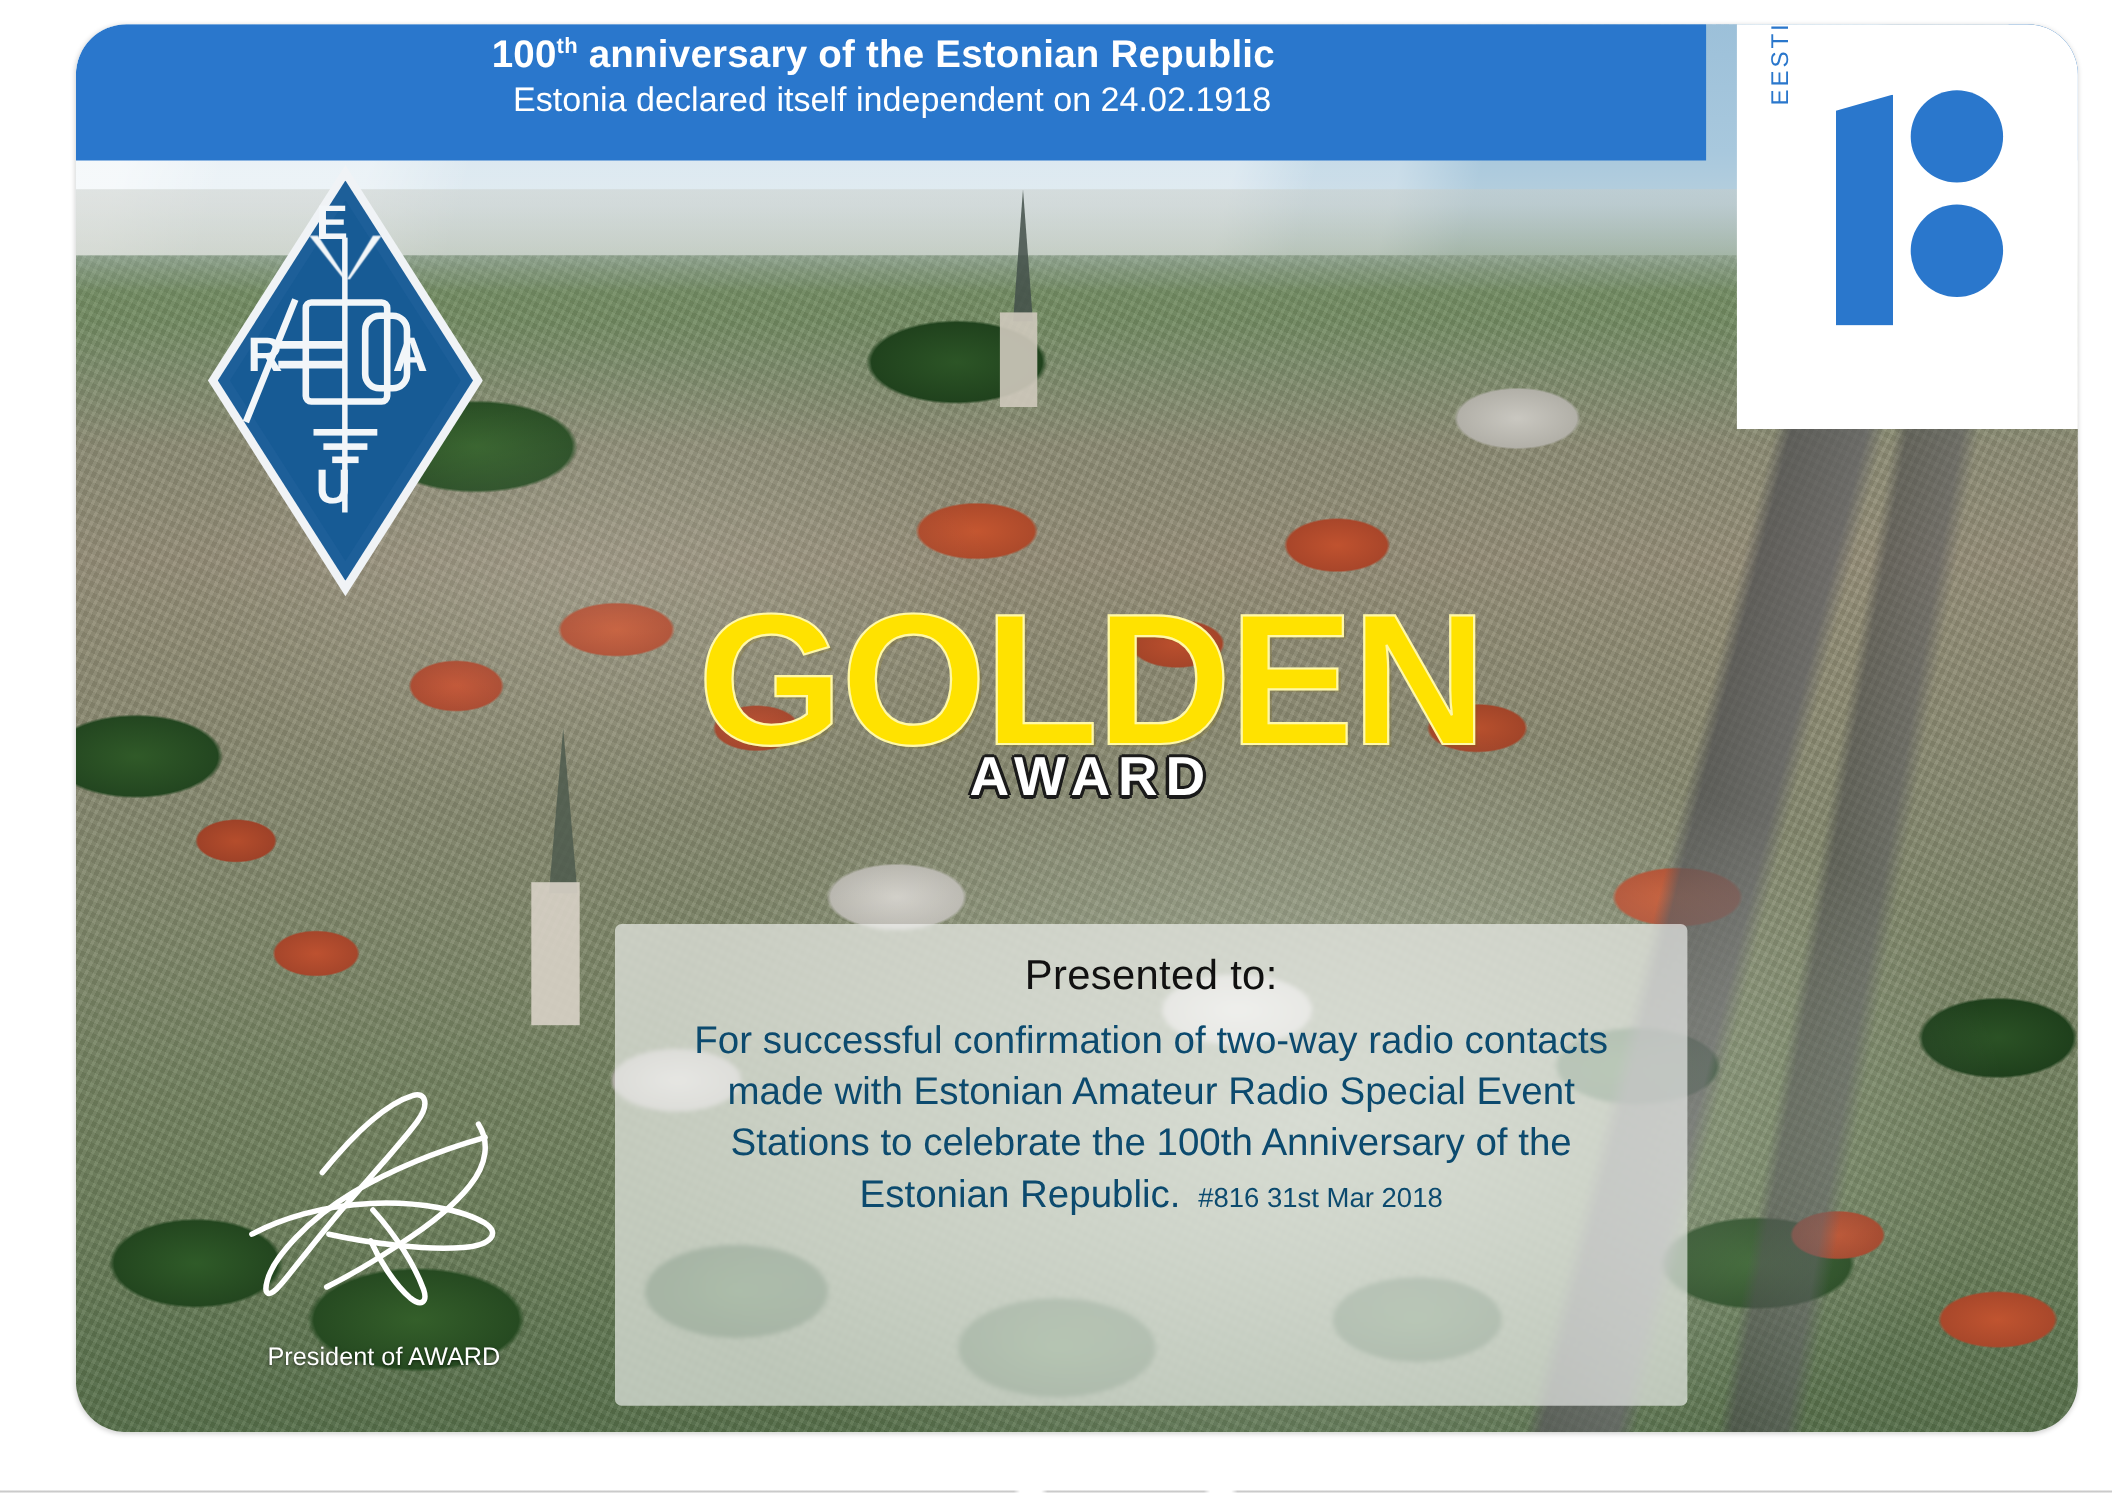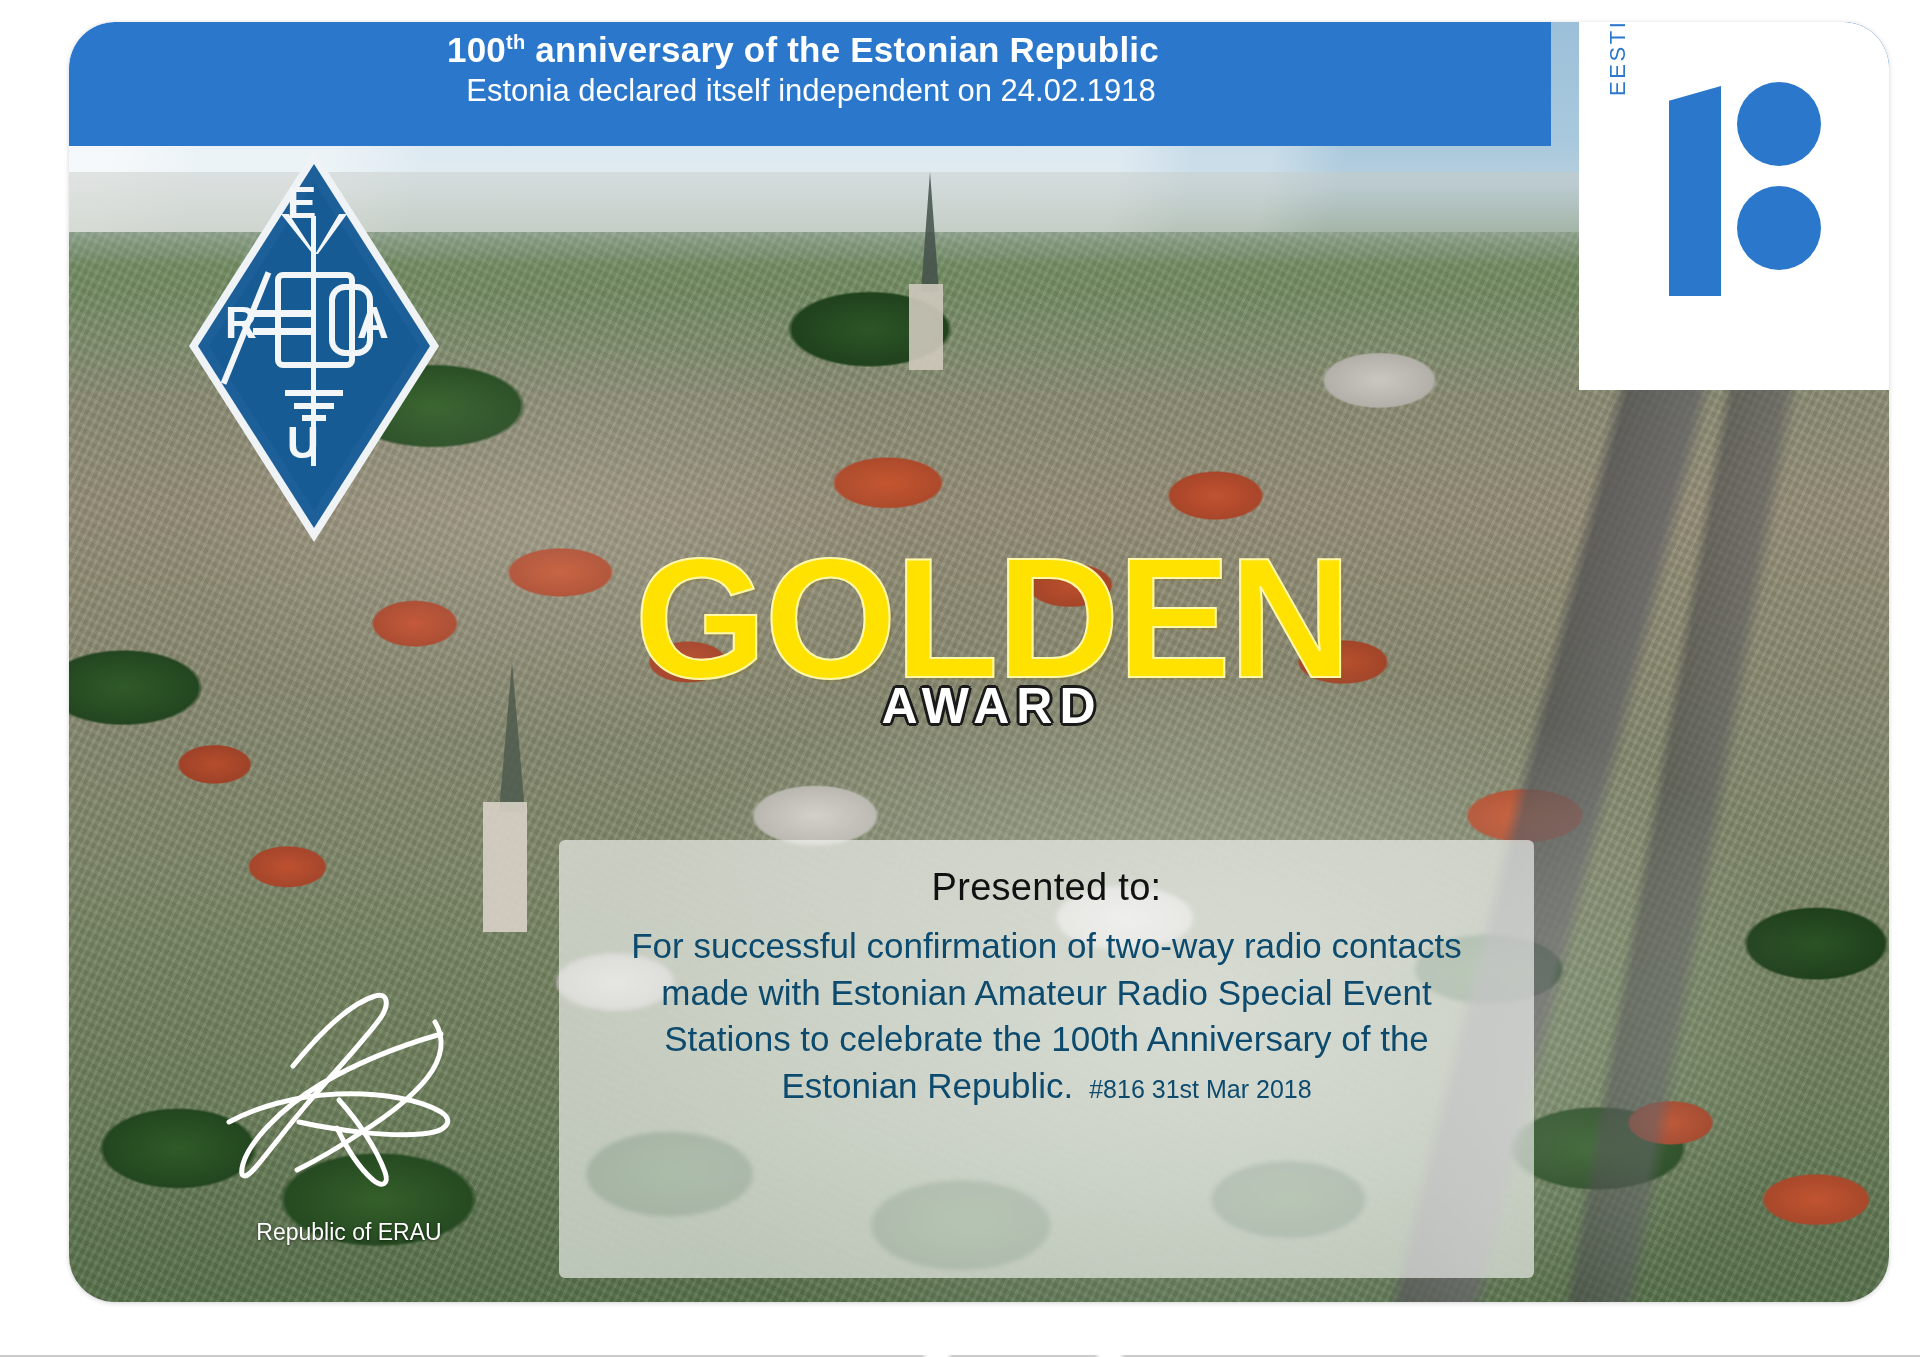--- a/index.html
+++ b/index.html
@@ -480,19 +480,19 @@
                  C172 62 140 96 118 122 C96 148 78 172 66 186
                  C56 198 50 196 54 182 C60 160 92 126 132 102
                  C176 76 224 60 252 52"></path>
         <path d="M246 40 C256 56 254 76 238 96 C222 116 198 134 176 148
                  C152 164 128 178 108 188"></path>
         <path d="M40 140 C66 126 104 114 148 112 C192 110 232 118 252 130
                  C266 139 258 150 232 152 C198 155 146 148 110 140"></path>
         <path d="M150 118 C170 140 188 168 196 190 C200 202 194 206 184 198
                  C170 186 156 164 148 146"></path>
       </svg>
-      <div id="signature-role">Republic of ERAU</div>
+      <div id="signature-role">President of AWARD</div>
     </div>
 
   </div>
 
   <div id="page-bottom-rule"></div>
 </div>
 
 </body></html>

